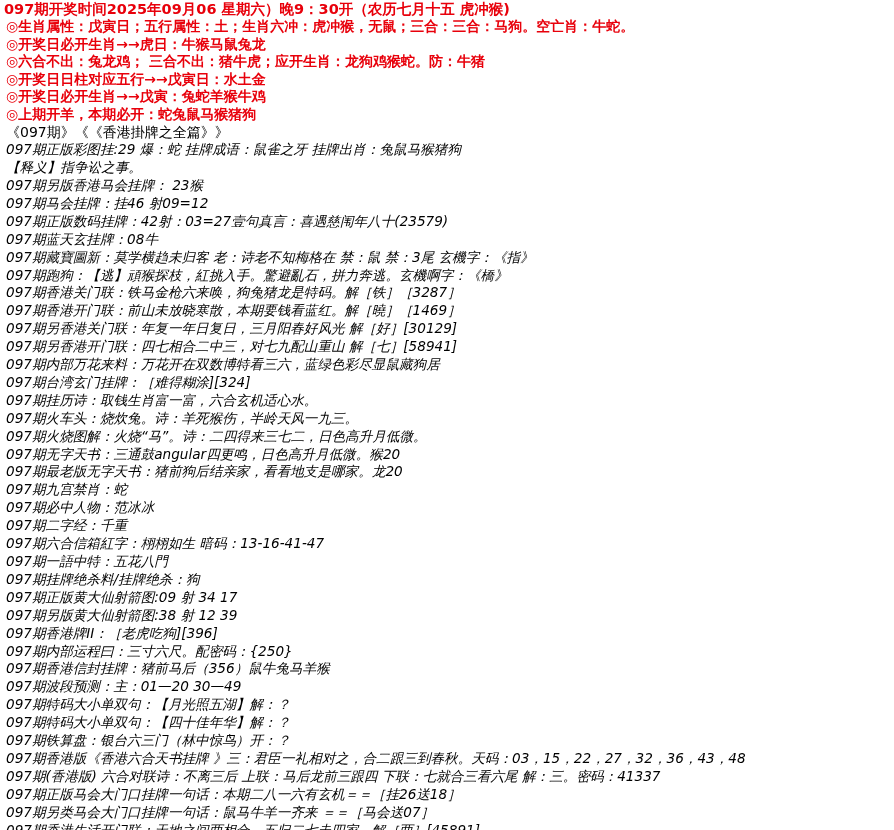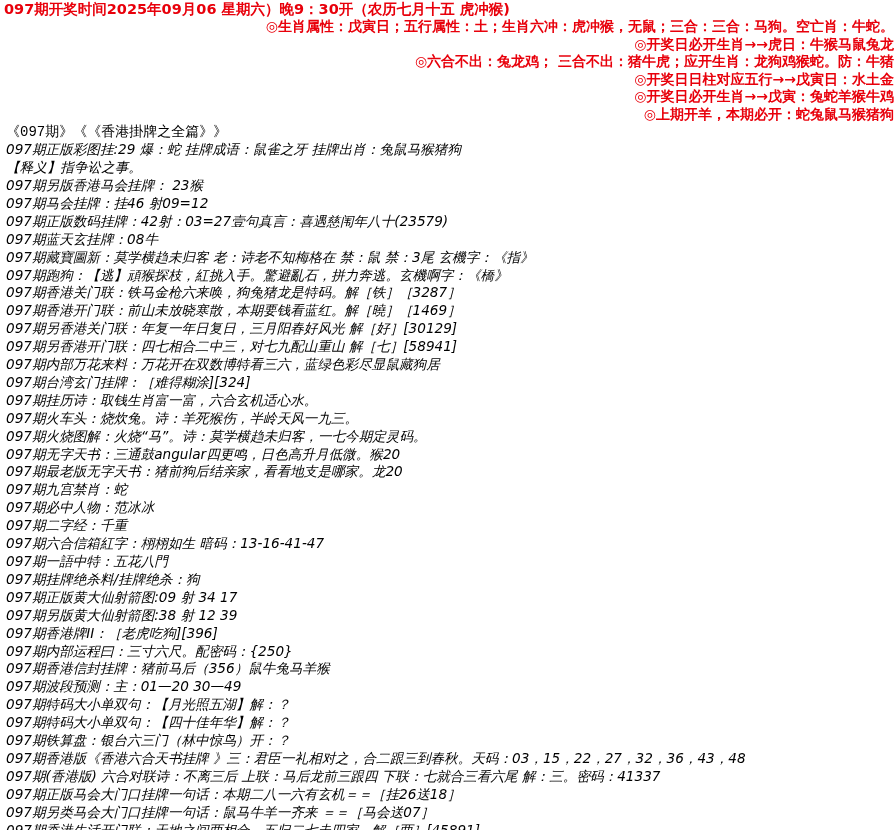--- a/index.html
+++ b/index.html
@@ -24,32 +24,30 @@
   }
   .line {
     white-space: nowrap;
     line-height: 17.6px;
     font-size: 14px;
     padding-left: 6px;
   }
   .red {
     color: #e8000b;
     font-weight: bold;
-    text-align: right;
   }
   .hdr {
     font-size: 14.5px;
     font-weight: bold;
     color: #e8000b;
     padding-left: 4px;
     line-height: 18px;
   }
   .blk {
     color: #000000;
-    font-family: Liberation Mono, monospace;
   }
   .body-line {
     font-size: 13.6px;
     line-height: 17.9px;
     color: #000000;
     white-space: nowrap;
     padding-left: 6px;
     font-style: italic;
   }
 </style>
@@ -78,21 +76,21 @@
   <div class="body-line">097期藏寶圖新：莫学横趋未归客  老：诗老不知梅格在  禁：鼠  禁：3尾  玄機字：《指》</div>
   <div class="body-line">097期跑狗：【逃】頑猴探枝，紅挑入手。驚避亂石，拼力奔逃。玄機啊字：《橋》</div>
   <div class="body-line">097期香港关门联：铁马金枪六来唤，狗兔猪龙是特码。解［铁］［3287］</div>
   <div class="body-line">097期香港开门联：前山未放晓寒散，本期要钱看蓝红。解［曉］［1469］</div>
   <div class="body-line">097期另香港关门联：年复一年日复日，三月阳春好风光  解［好］[30129]</div>
   <div class="body-line">097期另香港开门联：四七相合二中三，对七九配山重山  解［七］[58941]</div>
   <div class="body-line">097期内部万花来料：万花开在双数博特看三六，蓝绿色彩尽显鼠藏狗居</div>
   <div class="body-line">097期台湾玄门挂牌：［难得糊涂][324]</div>
   <div class="body-line">097期挂历诗：取钱生肖富一富，六合玄机适心水。</div>
   <div class="body-line">097期火车头：烧炊兔。诗：羊死猴伤，半岭天风一九三。</div>
-  <div class="body-line">097期火烧图解：火烧“马”。诗：莫学横趋未归客，一七今期定灵码。</div>
+  <div class="body-line">097期火烧图解：火烧“马”。诗：二四得来三七二，日色高升月低微。</div>
   <div class="body-line">097期无字天书：三通鼓angular四更鸣，日色高升月低微。猴20</div>
   <div class="body-line">097期最老版无字天书：猪前狗后结亲家，看看地支是哪家。龙20</div>
   <div class="body-line">097期九宫禁肖：蛇</div>
   <div class="body-line">097期必中人物：范冰冰</div>
   <div class="body-line">097期二字经：千重</div>
   <div class="body-line">097期六合信箱紅字：栩栩如生  暗码：13-16-41-47</div>
   <div class="body-line">097期一語中特：五花八門</div>
   <div class="body-line">097期挂牌绝杀料/挂牌绝杀：狗</div>
   <div class="body-line">097期正版黄大仙射箭图:09  射 34  17</div>
   <div class="body-line">097期另版黄大仙射箭图:38  射 12  39</div>

